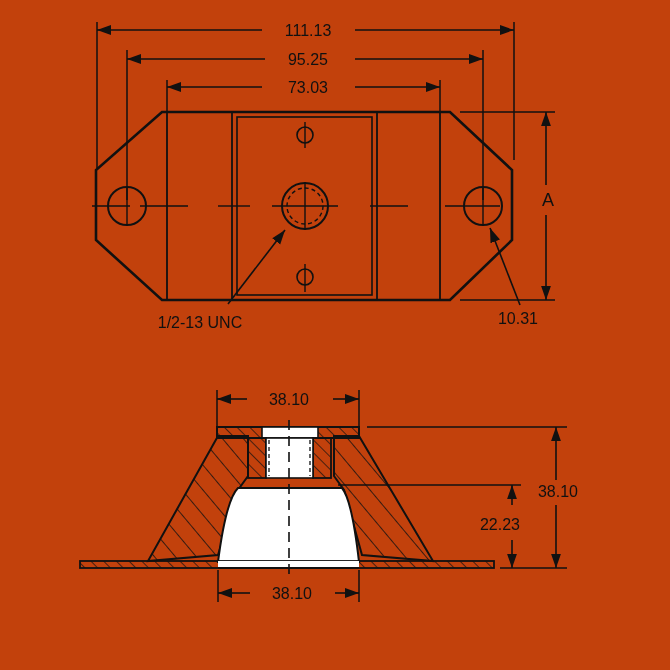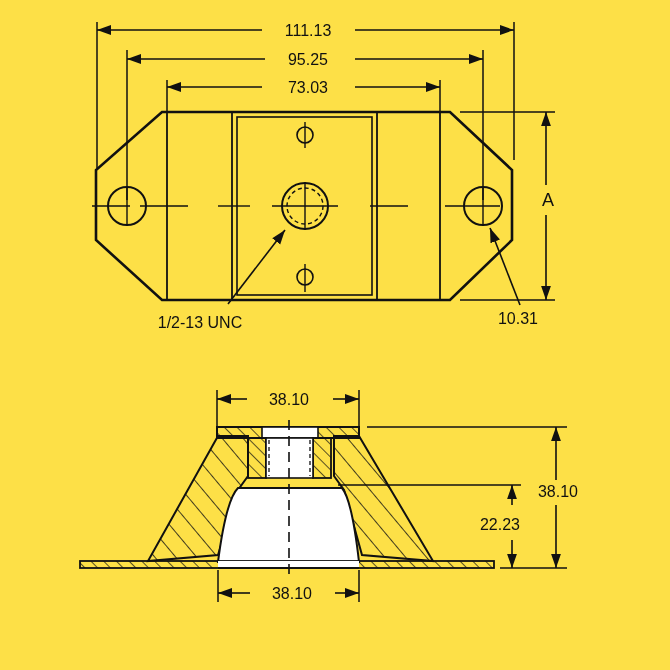--- a/index.html
+++ b/index.html
@@ -1,16 +1,16 @@
 <!DOCTYPE html>
 <html><head>
   <meta charset="utf-8">
   <style>
     html, body { margin: 0; padding: 0; background: #ffffff; }
-    .canvas { position: relative; width: 670px; height: 670px; background: #fde047; overflow: hidden; }
+    .canvas { position: relative; width: 670px; height: 670px; background: #c2410c; overflow: hidden; }
     svg { position: absolute; left: 0; top: 0; }
     .dim-text { font-family: "Liberation Sans", "DejaVu Sans", sans-serif; font-size: 16px; fill: #111111; }
     .label-A { font-family: "Liberation Sans", "DejaVu Sans", sans-serif; font-size: 18px; fill: #111111; }
   </style>
 </head>
 <body>
 
 <div class="canvas">
   <svg width="670" height="670" viewBox="0 0 670 670">
     <defs>

